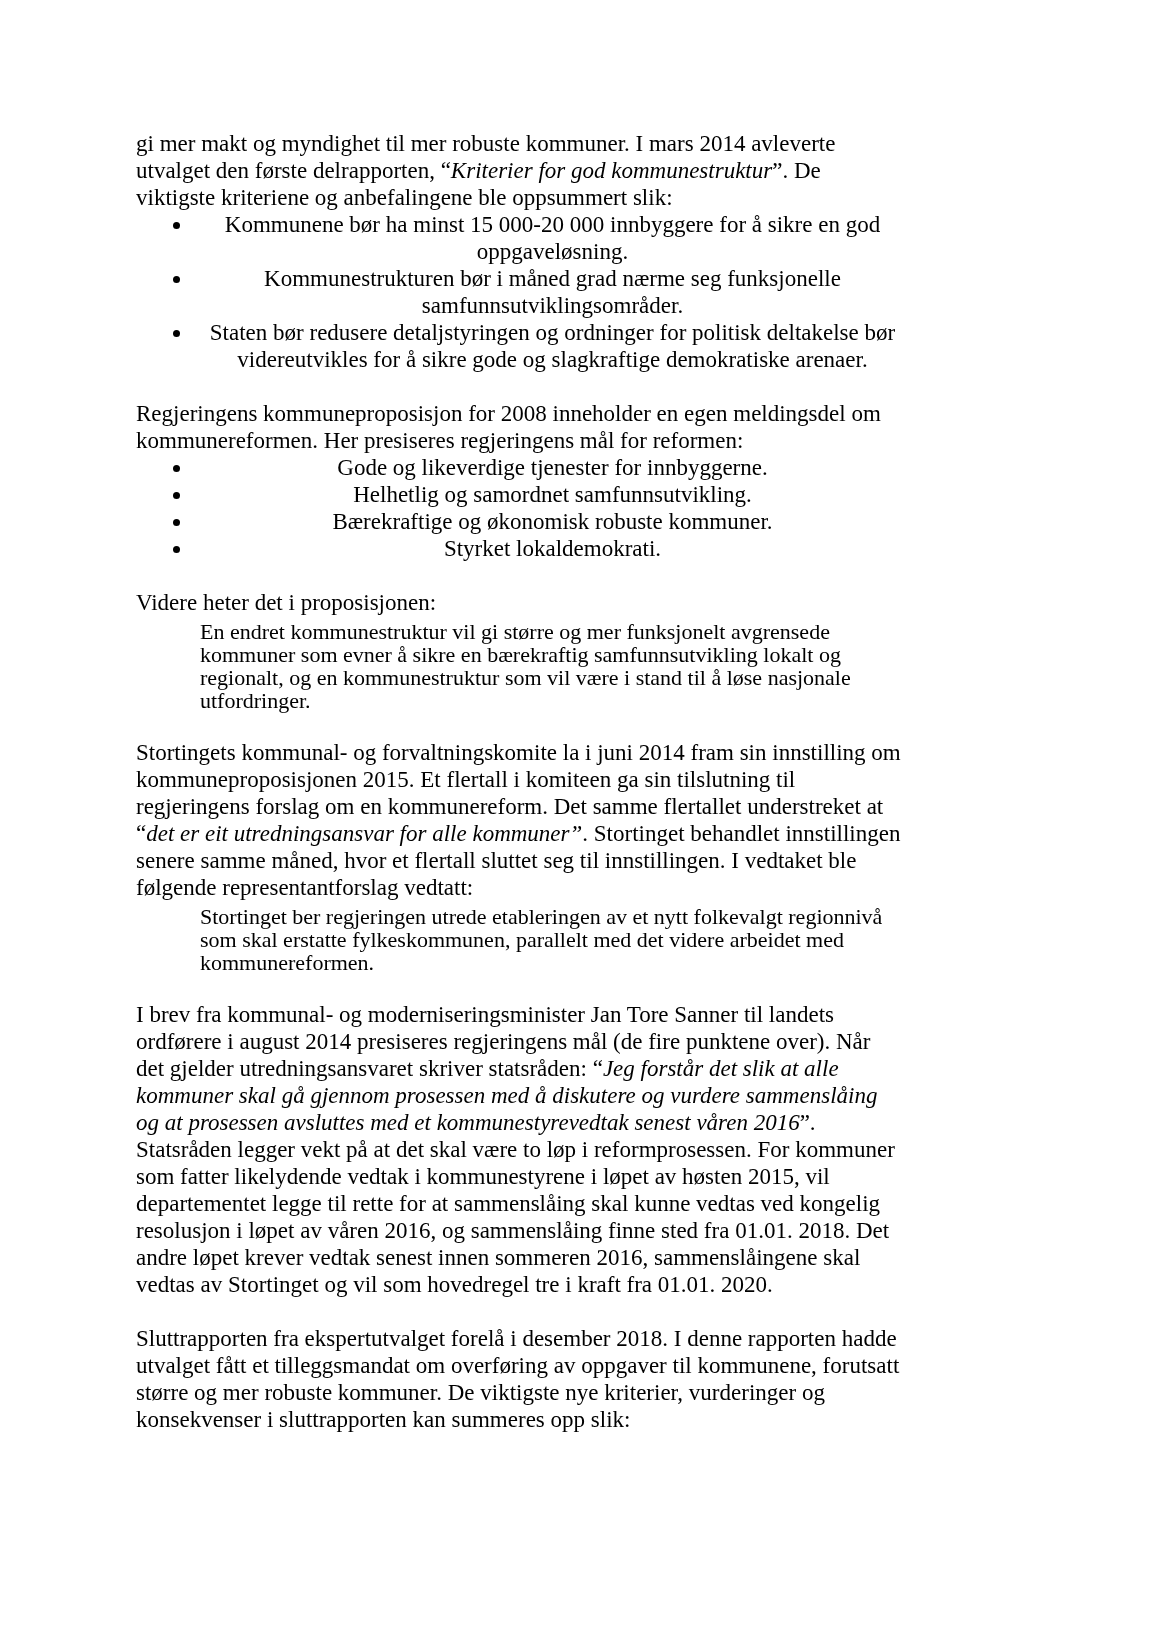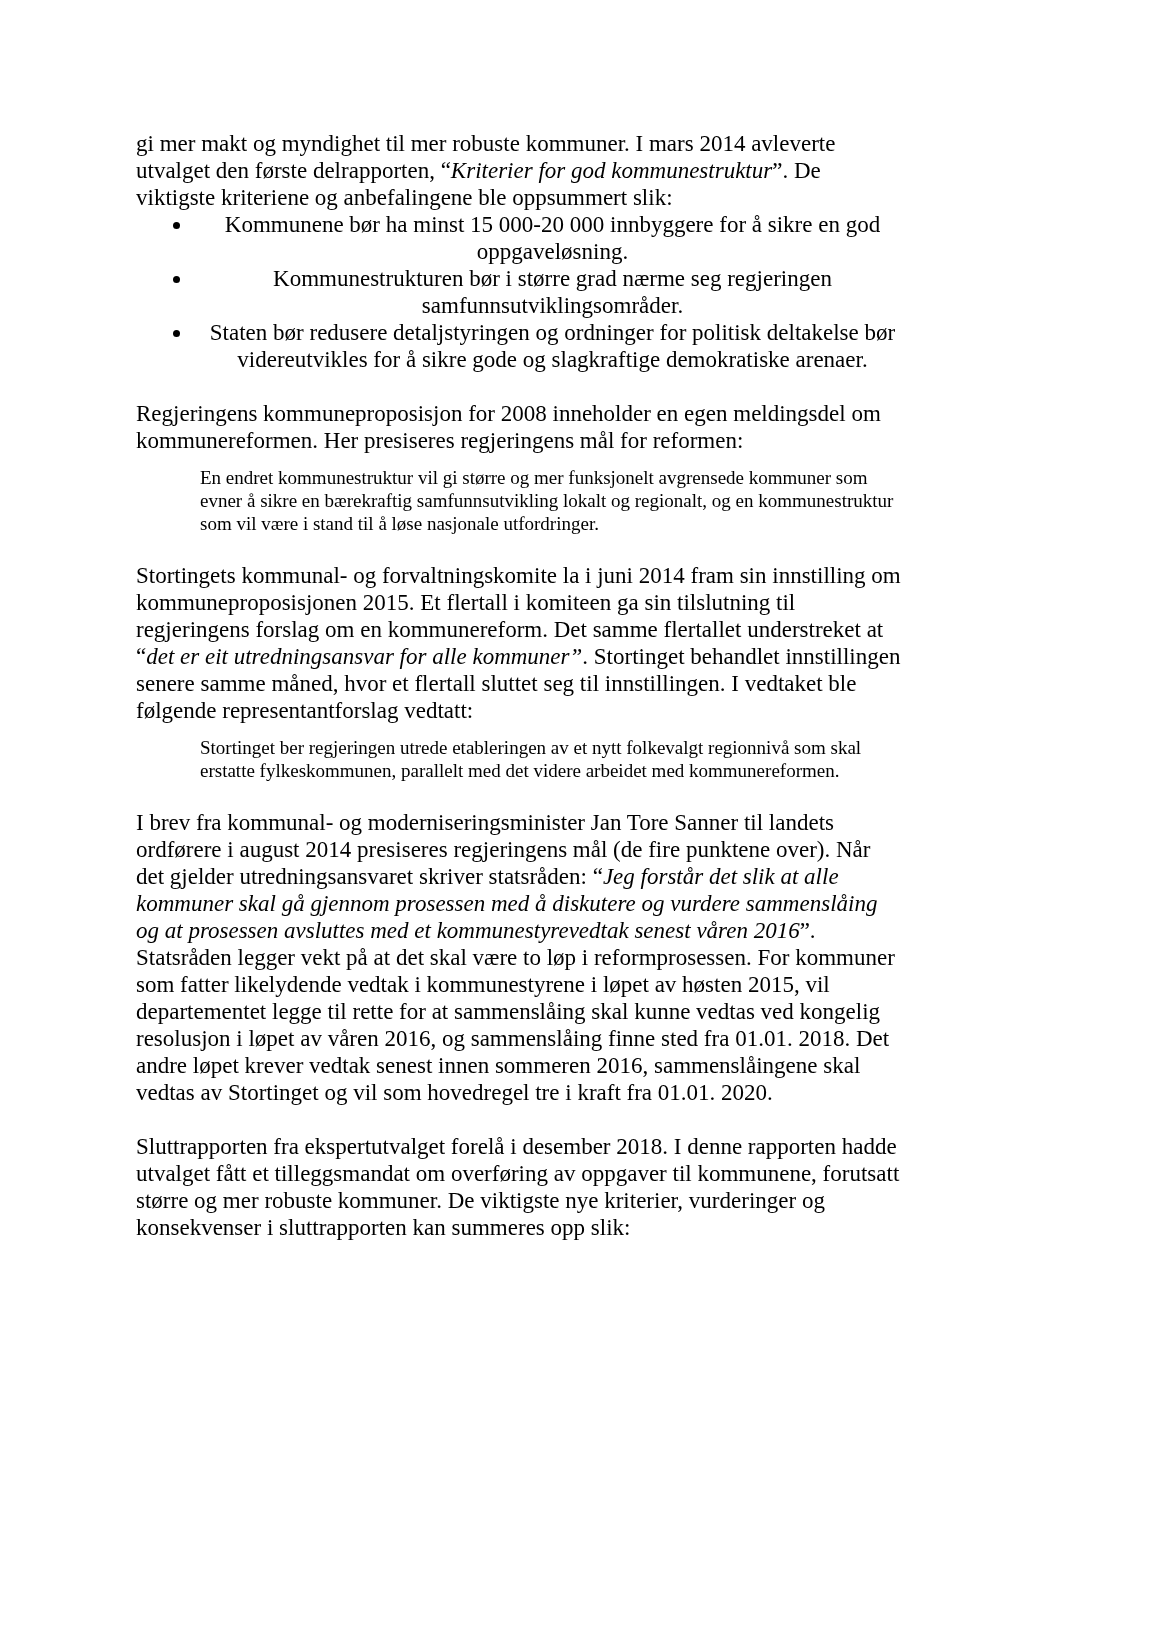--- a/index.html
+++ b/index.html
@@ -26,43 +26,50 @@
   ul.bullets {
     list-style: disc outside;
     margin: 0 0 27px 0;
     padding-left: 57px;
     font-size: 23px;
     line-height: 27px;
     text-align: center;
   }
   ul.bullets li { padding-left: 8px; }
   .quote {
-    margin: 12px 0 27px 64px;
-    font-size: 19px;
+    margin: 4px 0 27px 64px;
+    font-size: 22px;
     line-height: 23px;
   }
   em { font-style: italic; }
 </style>
 </head>
 <body>
 
 <div class="page">
 
   <p class="para tight"><span>gi mer makt og myndighet til mer robuste kommuner. I mars 2014 avleverte utvalget den første delrapporten, “</span><em>Kriterier for god kommunestruktur</em><span>”. De viktigste kriteriene og anbefalingene ble oppsummert slik:</span></p>
 
   <ul class="bullets">
     <li>Kommunene bør ha minst 15 000-20 000 innbyggere for å sikre en god oppgaveløsning.</li>
-    <li>Kommunestrukturen bør i større grad nærme seg regjeringen samfunnsutviklingsområder.</li>
+    <li>Kommunestrukturen bør i måned grad nærme seg funksjonelle samfunnsutviklingsområder.</li>
     <li>Staten bør redusere detaljstyringen og ordninger for politisk deltakelse bør videreutvikles for å sikre gode og slagkraftige demokratiske arenaer.</li>
   </ul>
 
 
   <p class="para tight">Regjeringens kommuneproposisjon for 2008 inneholder en egen meldingsdel om kommunereformen. Her presiseres regjeringens mål for reformen:</p>
 
+  <ul class="bullets">
+    <li>Gode og likeverdige tjenester for innbyggerne.</li>
+    <li>Helhetlig og samordnet samfunnsutvikling.</li>
+    <li>Bærekraftige og økonomisk robuste kommuner.</li>
+    <li>Styrket lokaldemokrati.</li>
+  </ul>
 
+  <p class="para tight">Videre heter det i proposisjonen:</p>
 
   <div class="quote">En endret kommunestruktur vil gi større og mer funksjonelt avgrensede kommuner som evner å sikre en bærekraftig samfunnsutvikling lokalt og regionalt, og en kommunestruktur som vil være i stand til å løse nasjonale utfordringer.</div>
 
   <p class="para tight"><span>Stortingets kommunal- og forvaltningskomite la i juni 2014 fram sin innstilling om kommuneproposisjonen 2015. Et flertall i komiteen ga sin tilslutning til regjeringens forslag om en kommunereform. Det samme flertallet understreket at “</span><em>det er eit utredningsansvar for alle kommuner”</em><span>. Stortinget behandlet innstillingen senere samme måned, hvor et flertall sluttet seg til innstillingen. I vedtaket ble følgende representantforslag vedtatt:</span></p>
 
   <div class="quote">Stortinget ber regjeringen utrede etableringen av et nytt folkevalgt regionnivå som skal erstatte fylkeskommunen, parallelt med det videre arbeidet med kommunereformen.</div>
 
   <p class="para"><span>I brev fra kommunal- og moderniseringsminister Jan Tore Sanner til landets ordførere i august 2014 presiseres regjeringens mål (de fire punktene over). Når det gjelder utredningsansvaret skriver statsråden: “</span><em>Jeg forstår det slik at alle kommuner skal gå gjennom prosessen med å diskutere og vurdere sammenslåing og at prosessen avsluttes med et kommunestyrevedtak senest våren 2016</em><span>”. Statsråden legger vekt på at det skal være to løp i reformprosessen. For kommuner som fatter likelydende vedtak i kommunestyrene i løpet av høsten 2015, vil departementet legge til rette for at sammenslåing skal kunne vedtas ved kongelig resolusjon i løpet av våren 2016, og sammenslåing finne sted fra 01.01. 2018. Det andre løpet krever vedtak senest innen sommeren 2016, sammenslåingene skal vedtas av Stortinget og vil som hovedregel tre i kraft fra 01.01. 2020.</span></p>
 
   <p class="para tight">Sluttrapporten fra ekspertutvalget forelå i desember 2018. I denne rapporten hadde utvalget fått et tilleggsmandat om overføring av oppgaver til kommunene, forutsatt større og mer robuste kommuner. De viktigste nye kriterier, vurderinger og konsekvenser i sluttrapporten kan summeres opp slik:</p>

